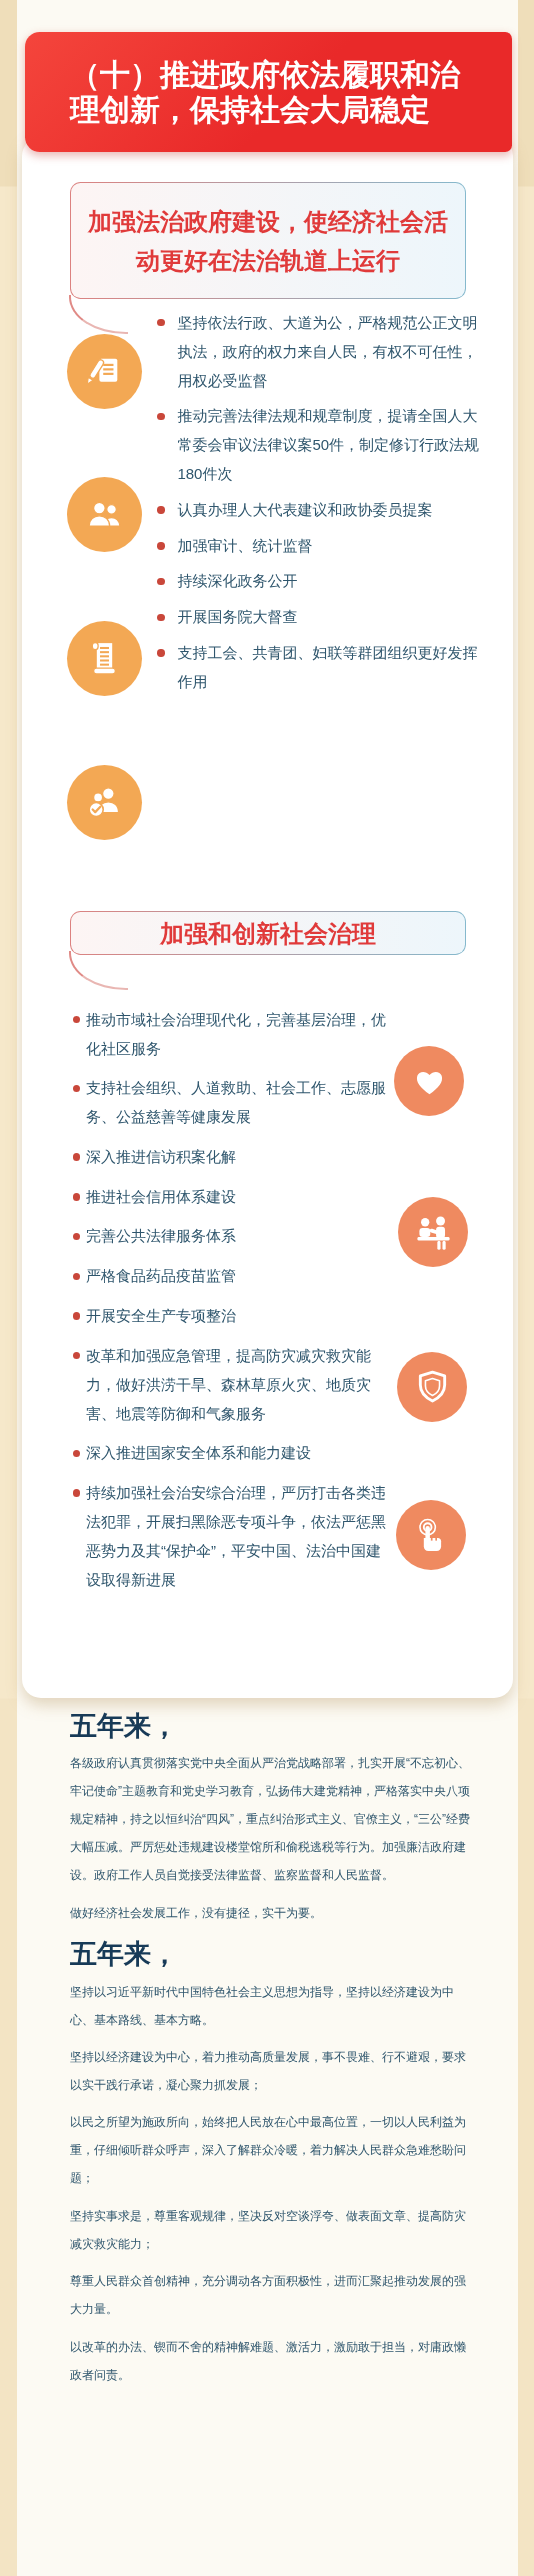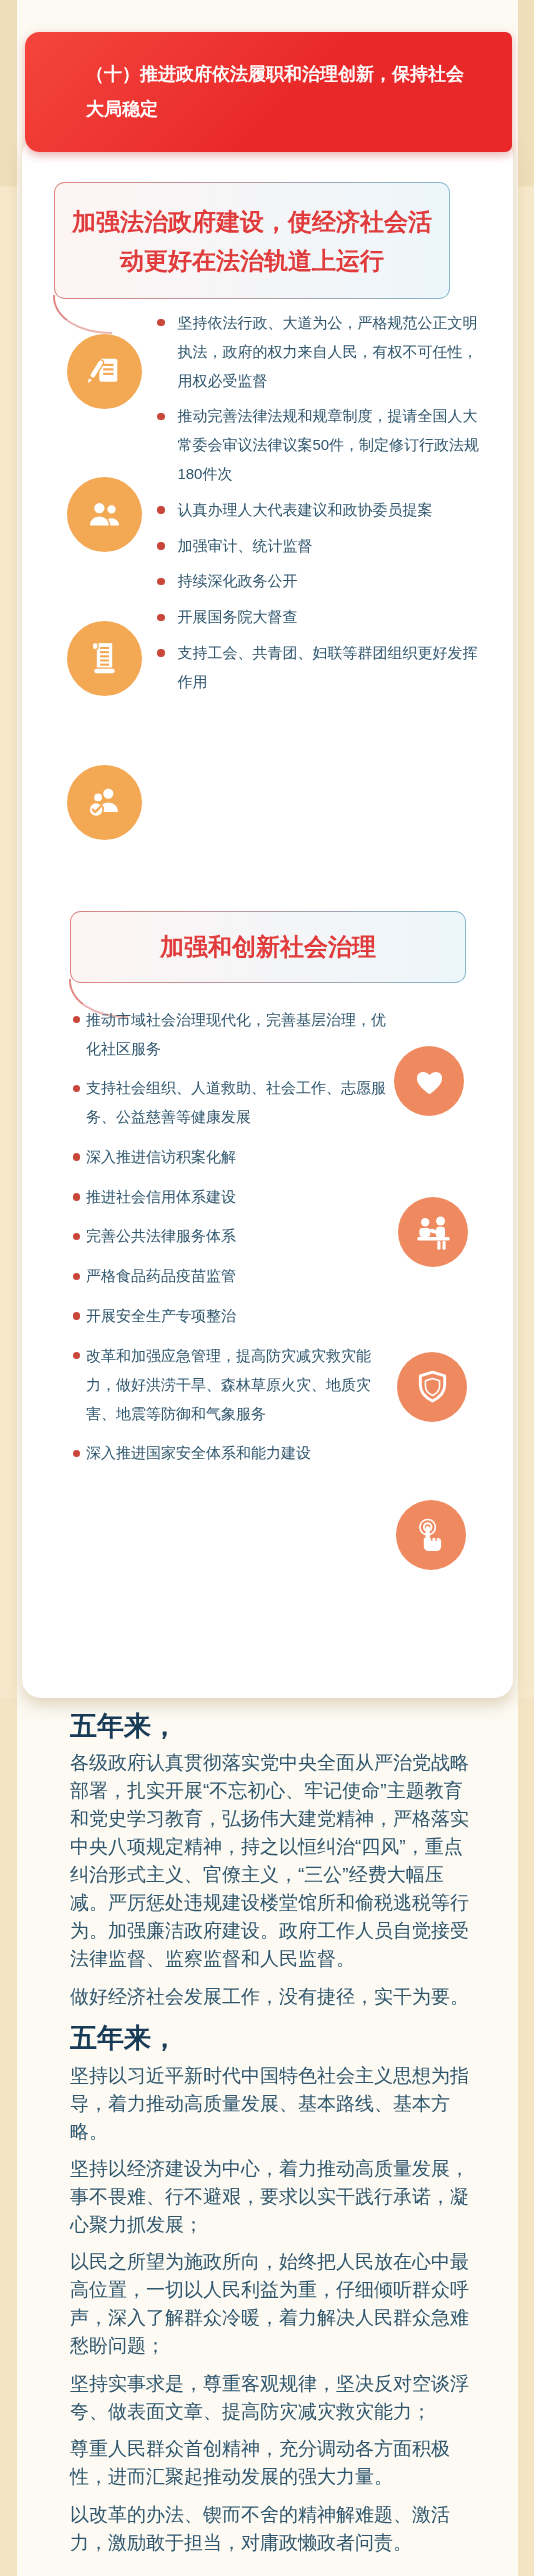--- a/index.html
+++ b/index.html
@@ -10,32 +10,32 @@
   }
   .column{position:absolute;left:16.7px;top:0;width:501px;height:2576px;background:#fcfaf3;}
   .band{position:absolute;left:32px;top:130px;width:479px;height:36px;border-radius:4px;
     background:linear-gradient(90deg,#bcdce8,#e9f5f9);transform:skewY(-0.8deg);}
   .card{position:absolute;left:22px;top:137px;width:491px;height:1561px;background:#ffffff;
     border-radius:19px;box-shadow:0 6.7px 14.7px rgba(176,141,87,.35);}
   .banner{position:absolute;left:25px;top:32px;width:487px;height:120px;box-sizing:border-box;
     background:linear-gradient(135deg,#f4453c,#e92929 55%);
     border-radius:14.7px 6.7px 6.7px 14.7px;display:flex;align-items:center;
     padding-left:45px;box-shadow:0 3.3px 8px rgba(196,58,48,.35);}
-  .banner h1{margin:16px;width:394px;color:#ffffff;font-size:18px;line-height:35px;font-weight:bold;}
+  .banner h1{margin:0;width:394px;color:#ffffff;font-size:30px;line-height:35px;font-weight:bold;}
   .header-box{position:absolute;box-sizing:border-box;padding:1.3px;border-radius:10.7px;
     background:linear-gradient(90deg,#dc8280,#85b9cd);}
   .header-box .inner{width:100%;height:100%;box-sizing:border-box;border-radius:9.4px;
     background:linear-gradient(90deg,#fdf5f4,#edf6fb);
     display:flex;align-items:center;justify-content:center;text-align:center;}
   .header-box .inner p{margin:0;color:#e03a3a;font-weight:bold;font-size:24px;line-height:39px;width:361px;}
   .header-box::after{content:'';position:absolute;left:-1.3px;bottom:-35px;width:57px;height:37px;
     border-left:2px solid #e08a86;border-bottom:2px solid #e9b6b2;
     border-bottom-left-radius:57px 37px;}
-  .header1{left:32px;top:45px;width:396px;height:117px;}
-  .header2{left:48px;top:774px;width:396px;height:72px;font-family:Liberation Serif, serif;}
+  .header1{left:48px;top:45px;width:396px;height:117px;}
+  .header2{left:48px;top:774px;width:396px;height:44px;}
   .bullets{list-style:none;margin:0;padding:8.7px 0 0 0;}
   .bullets li{position:relative;color:#2f566d;font-size:15px;line-height:29px;}
   .bullets li::before{content:'';position:absolute;width:7.4px;height:7.4px;border-radius:50%;background:#c9473a;top:11.4px;}
   .s1{position:absolute;left:134px;top:162px;width:334px;}
   .s1 .bullets li{padding-left:21.4px;width:308px;margin:0 0 6.7px 0;}
   .s1 .bullets li::before{left:1.3px;}
   .s2{position:absolute;left:48px;top:859px;width:348px;}
   .s2 .bullets li{padding-left:16px;width:301px;margin:0 0 10.7px 0;}
   .s2 .bullets li::before{left:2.7px;}
   .icon{position:absolute;border-radius:50%;display:flex;align-items:center;justify-content:center;}
@@ -44,21 +44,21 @@
   .icon svg{width:41px;height:41px;}
   #icon-pen{top:197px;}
   #icon-people{top:340px;}
   #icon-scroll{top:484px;}
   #icon-check{top:628px;}
   #icon-heart{left:372px;top:909px;}
   #icon-counter{left:376px;top:1060px;}
   #icon-shield{left:375px;top:1215px;}
   #icon-touch{left:374px;top:1363px;}
   .footer{position:absolute;left:70px;top:1700px;width:401px;padding-top:12px;}
-  .footer p{margin:0 0 9.4px 0;color:#2f566d;font-size:19px;line-height:28px;}
+  .footer p{margin:0 0 9.4px 0;color:#2f566d;font-size:12px;line-height:28px;}
   .footer p.lead{font-weight:bold;color:#173a57;font-size:27px;}
   .footer p.gap-top{margin-top:0;margin-bottom:13.4px;}
 </style>
 </head>
 <body>
 
 <div class="page">
   <div class="column"></div>
   <div class="band"></div>
   <div class="card">
@@ -152,20 +152,21 @@
           <li class="bullet">完善公共法律服务体系</li>
 
           <li class="bullet">严格食品药品疫苗监管</li>
 
           <li class="bullet">开展安全生产专项整治</li>
 
           <li class="bullet">改革和加强应急管理，提高防灾减灾救灾能力，做好洪涝干旱、森林草原火灾、地质灾害、地震等防御和气象服务</li>
 
           <li class="bullet">深入推进国家安全体系和能力建设</li>
 
+          <li class="bullet">持续加强社会治安综合治理，严厉打击各类违法犯罪，开展扫黑除恶专项斗争，依法严惩黑恶势力及其“保护伞”，平安中国、法治中国建设取得新进展</li>
         </ul>
     </div>
 
     <div class="icon c2" id="icon-heart">
       <svg viewBox="0 0 64 64">
         <path d="M32 52C18 42 10 33 13 23c2.5-7 13-8.5 19-1 6-7.5 16.5-6 19 1 3 10-5 19-19 29z" fill="#fff"></path>
       </svg>
     </div>
     <div class="icon c2" id="icon-counter">
       <svg viewBox="0 0 64 64">
@@ -204,21 +205,21 @@
   <div class="footer">
 
       <p class="para lead">五年来，</p>
 
       <p class="para">各级政府认真贯彻落实党中央全面从严治党战略部署，扎实开展“不忘初心、牢记使命”主题教育和党史学习教育，弘扬伟大建党精神，严格落实中央八项规定精神，持之以恒纠治“四风”，重点纠治形式主义、官僚主义，“三公”经费大幅压减。严厉惩处违规建设楼堂馆所和偷税逃税等行为。加强廉洁政府建设。政府工作人员自觉接受法律监督、监察监督和人民监督。</p>
 
       <p class="para gap-top">做好经济社会发展工作，没有捷径，实干为要。</p>
 
       <p class="para lead">五年来，</p>
 
-      <p class="para">坚持以习近平新时代中国特色社会主义思想为指导，着力推动高质量发展、基本路线、基本方略。</p>
+      <p class="para">坚持以习近平新时代中国特色社会主义思想为指导，坚持以经济建设为中心、基本路线、基本方略。</p>
 
       <p class="para">坚持以经济建设为中心，着力推动高质量发展，事不畏难、行不避艰，要求以实干践行承诺，凝心聚力抓发展；</p>
 
       <p class="para">以民之所望为施政所向，始终把人民放在心中最高位置，一切以人民利益为重，仔细倾听群众呼声，深入了解群众冷暖，着力解决人民群众急难愁盼问题；</p>
 
       <p class="para">坚持实事求是，尊重客观规律，坚决反对空谈浮夸、做表面文章、提高防灾减灾救灾能力；</p>
 
       <p class="para">尊重人民群众首创精神，充分调动各方面积极性，进而汇聚起推动发展的强大力量。</p>
 
       <p class="para">以改革的办法、锲而不舍的精神解难题、激活力，激励敢于担当，对庸政懒政者问责。</p>

